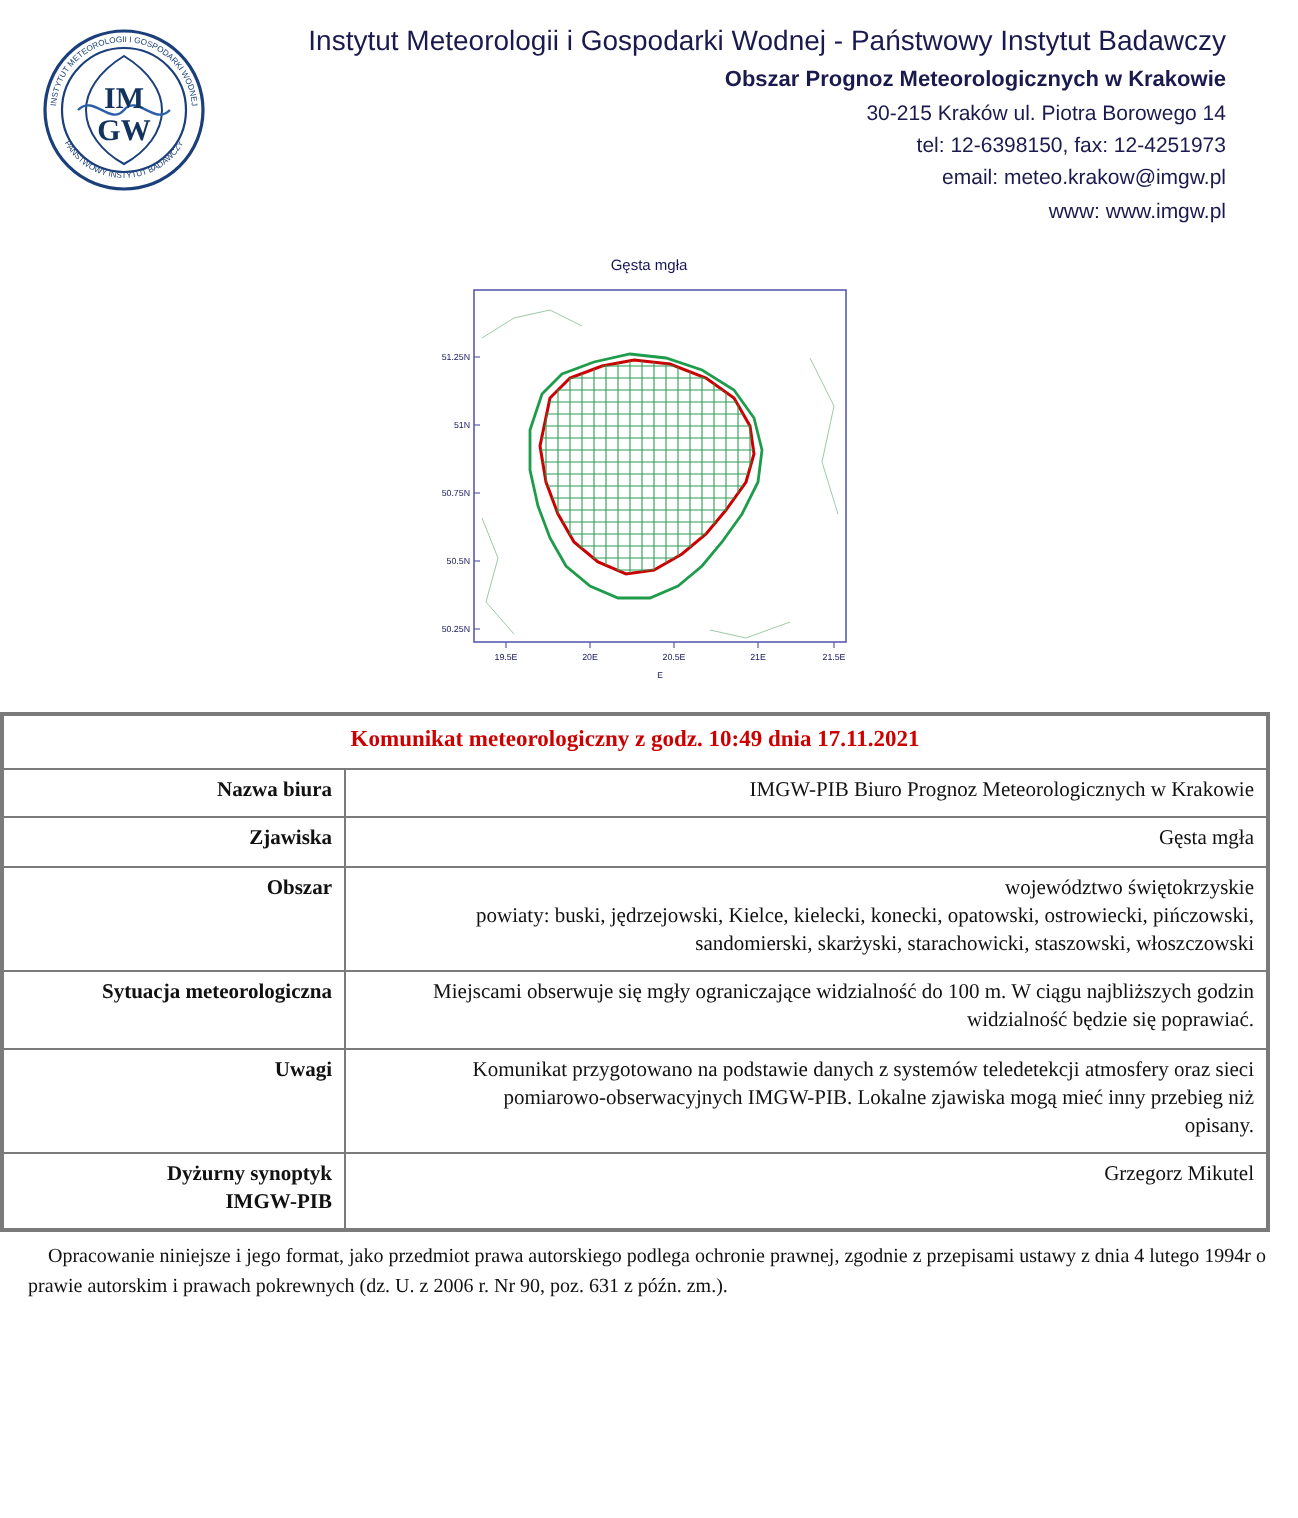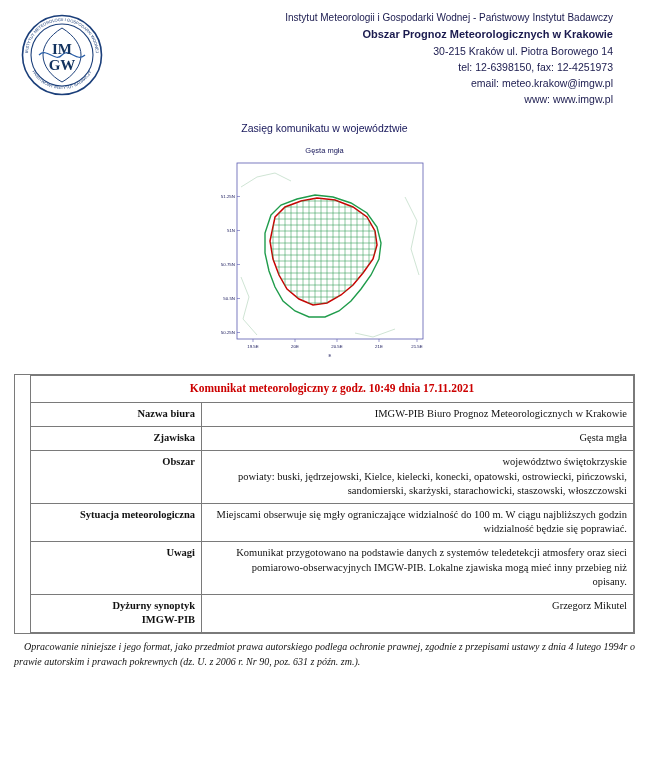--- a/index.html
+++ b/index.html
@@ -43,21 +43,21 @@
   .logo svg { display:block; }
   .header-text {
     flex: 1;
     text-align: right;
     padding-right: 22px;
     font-family: "Liberation Sans", sans-serif;
     font-size: 10.5px;
     line-height: 1.55;
     color: #1a1a4e;
   }
-  .header-text .line1 { font-size: 10px; }
+  .header-text .line1 { font-size: 14px; }
   .header-text .line2 { font-weight: bold; font-size: 11px; }
   .header-text .line3,
   .header-text .line4,
   .header-text .line5,
   .header-text .line6 { font-size: 10.5px; }
 
   
   .map-block {
     margin-top: 14px;
     text-align: center;
@@ -77,23 +77,22 @@
   .map-figure {
     width: 240px;
     height: 205px;
     margin: 0 auto;
     position: relative;
   }
   .map-figure svg { display: block; }
 
   
   .table-wrap {
-    margin: 12px 14px 0 14px;
+    margin: 12px 14px 0 0;
     border: 1px solid #7a7a7a;
-    padding-left: 15px;
   }
   table.komunikat {
     width: 100%;
     border-collapse: collapse;
     font-family: "Liberation Serif", serif;
     font-size: 10.5px;
   }
   table.komunikat td {
     border: 1px solid #7a7a7a;
     padding: 4px 6px 5px 6px;
@@ -114,21 +113,20 @@
   }
   .val-line { display: block; }
 
   
   .footnote {
     margin: 6px 14px 4px 14px;
     font-family: "Liberation Serif", serif;
     font-size: 10px;
     line-height: 1.45;
     color: #111;
-    font-style: italic;
   }
   .footnote p {
     margin: 0 0 3px 0;
     text-indent: 10px;
   }
 </style>
 </head>
 <body>
 
 <div class="page">
@@ -158,21 +156,20 @@
       <div class="line1">Instytut Meteorologii i Gospodarki Wodnej - Państwowy Instytut Badawczy</div>
       <div class="line2">Obszar Prognoz Meteorologicznych w Krakowie</div>
       <div class="line3">30-215 Kraków ul. Piotra Borowego 14</div>
       <div class="line4">tel: 12-6398150, fax: 12-4251973</div>
       <div class="line5">email: meteo.krakow@imgw.pl</div>
       <div class="line6">www: www.imgw.pl</div>
     </div>
   </div>
 
   <div class="map-block">
-    <div class="map-title">Zasięg komunikatu w województwie</div>
     <div class="map-subtitle">Gęsta mgła</div>
     <div class="map-figure">
       <svg width="240" height="205" viewBox="0 0 240 205" xmlns="http://www.w3.org/2000/svg">
 
         <rect x="32" y="6" width="186" height="176" fill="#ffffff" stroke="#5b5bb0" stroke-width="0.8"></rect>
 
         <g font-family="Liberation Sans, sans-serif" font-size="4.4" fill="#17175a" text-anchor="end">
           <text x="30" y="41">51.25N</text>
           <text x="30" y="75">51N</text>
           <text x="30" y="109">50.75N</text>

